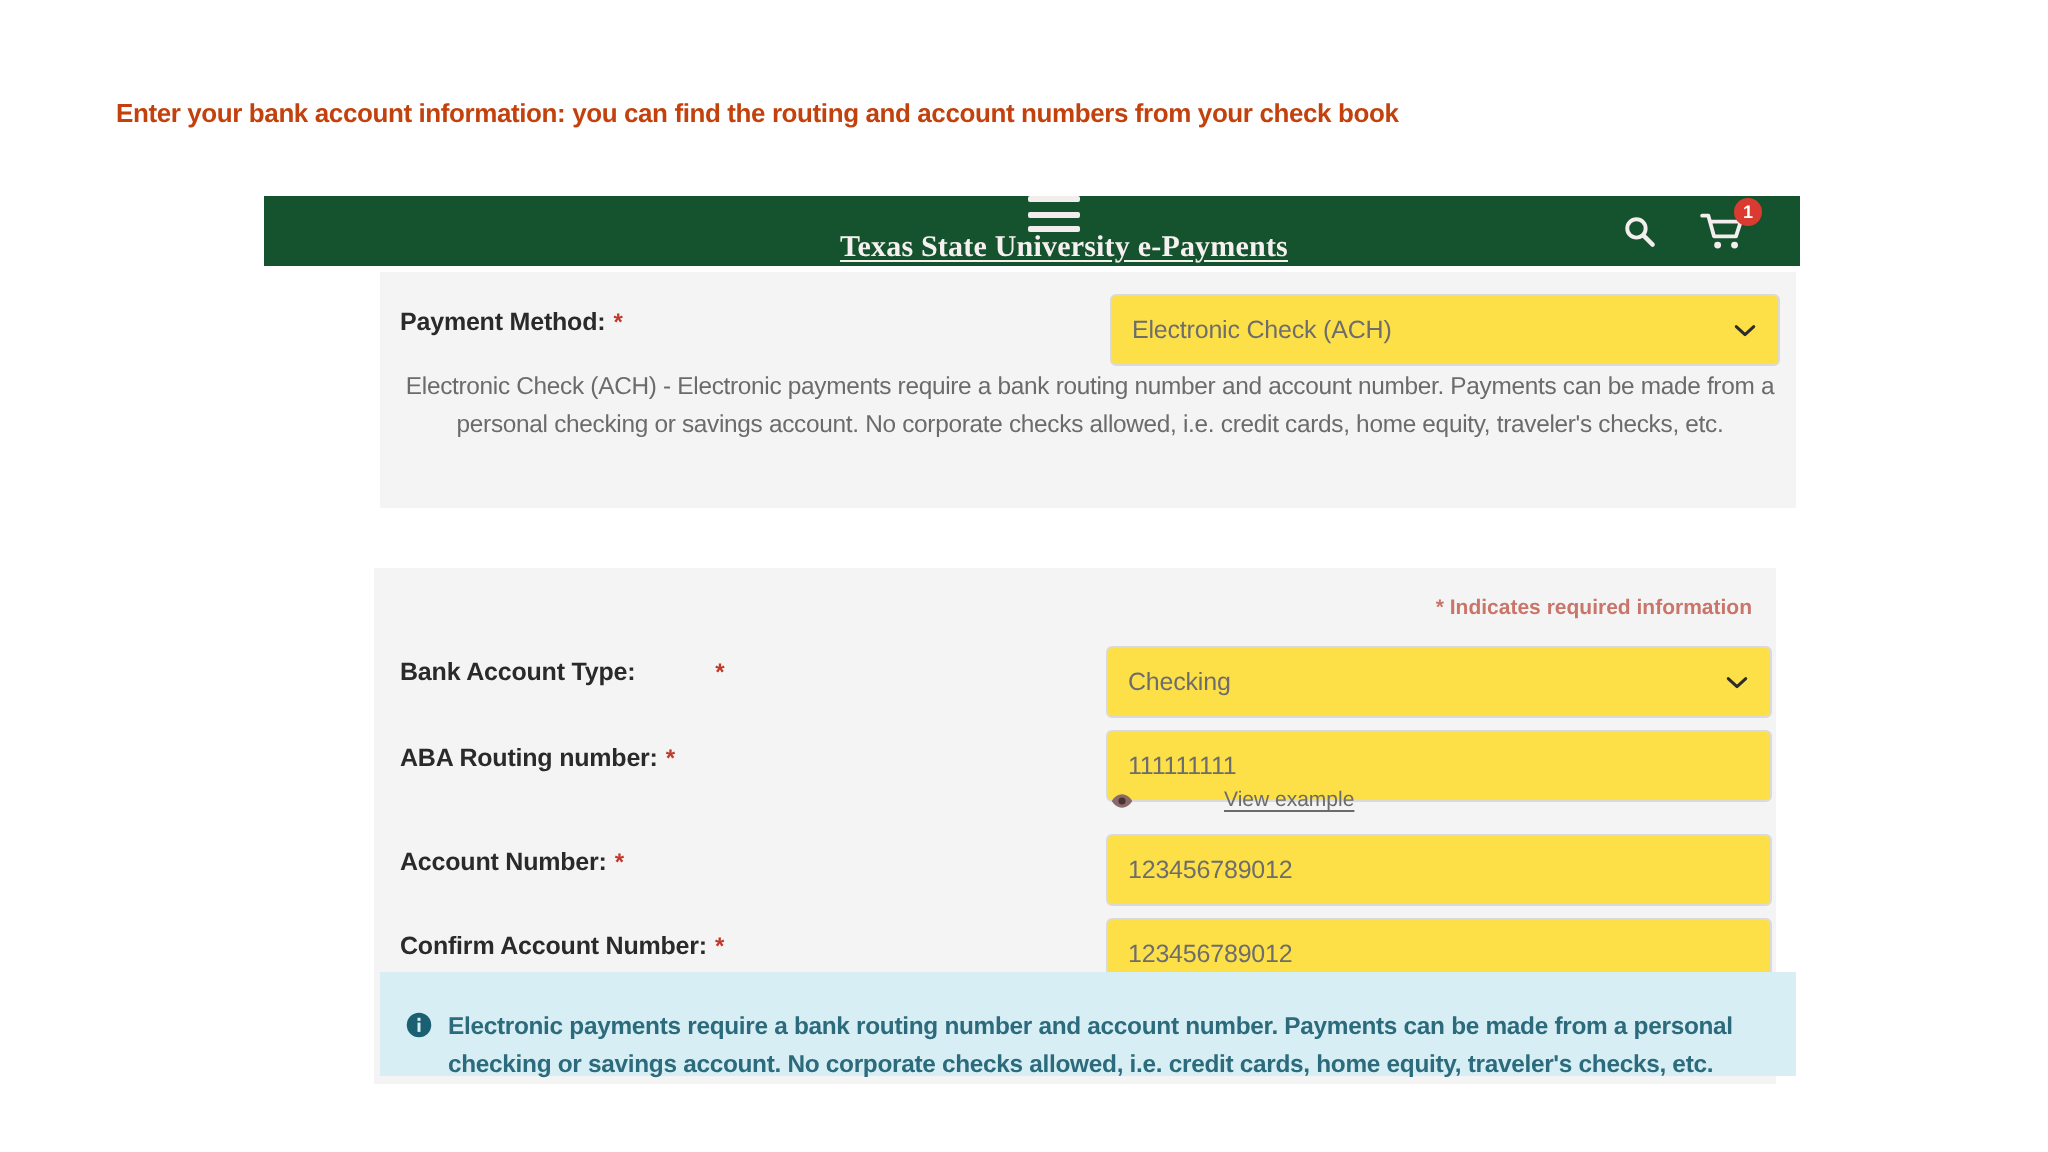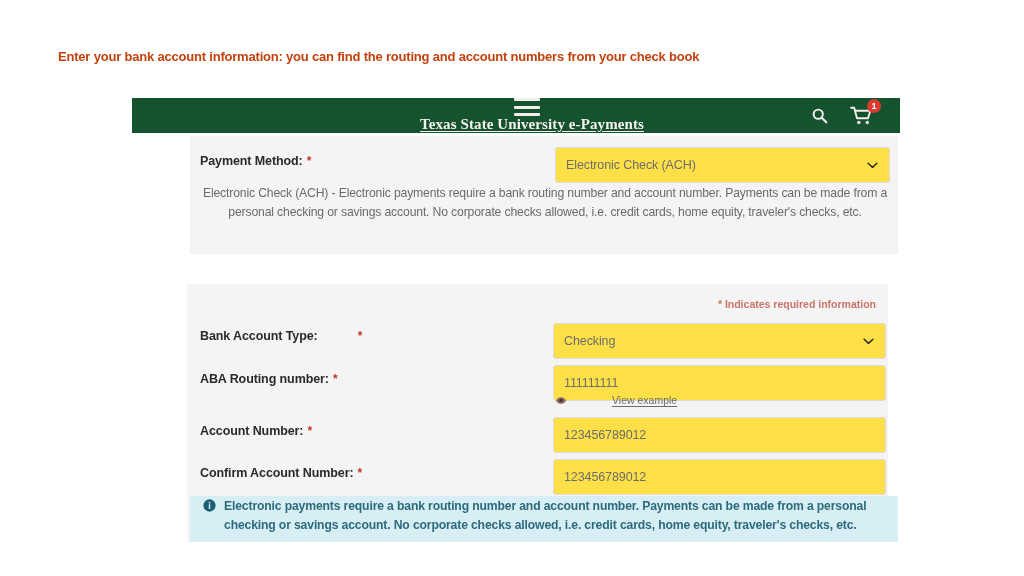--- a/index.html
+++ b/index.html
@@ -208,26 +208,26 @@
     text-decoration: underline;
     text-underline-offset: 1.5px;
     white-space: nowrap;
     margin-left: 40px;
   }
 
   
   .info-alert {
     position: absolute;
     left: 58px;
-    top: 398px;
+    top: 388px;
     width: 708px;
     height: 52px;
     background: #d7eef5;
     box-sizing: border-box;
-    padding: 1px 14px 0 13px;
+    padding: 18px 14px 0 13px;
     display: flex;
     align-items: flex-start;
     gap: 8px;
   }
   .icon-info { width: 13px; height: 13px; flex: none; margin-top: 2px; display:block;}
   .info-text {
     font-size: 12.2px;
     line-height: 19px;
     color: #2c6b7c;
     font-weight: 600;

